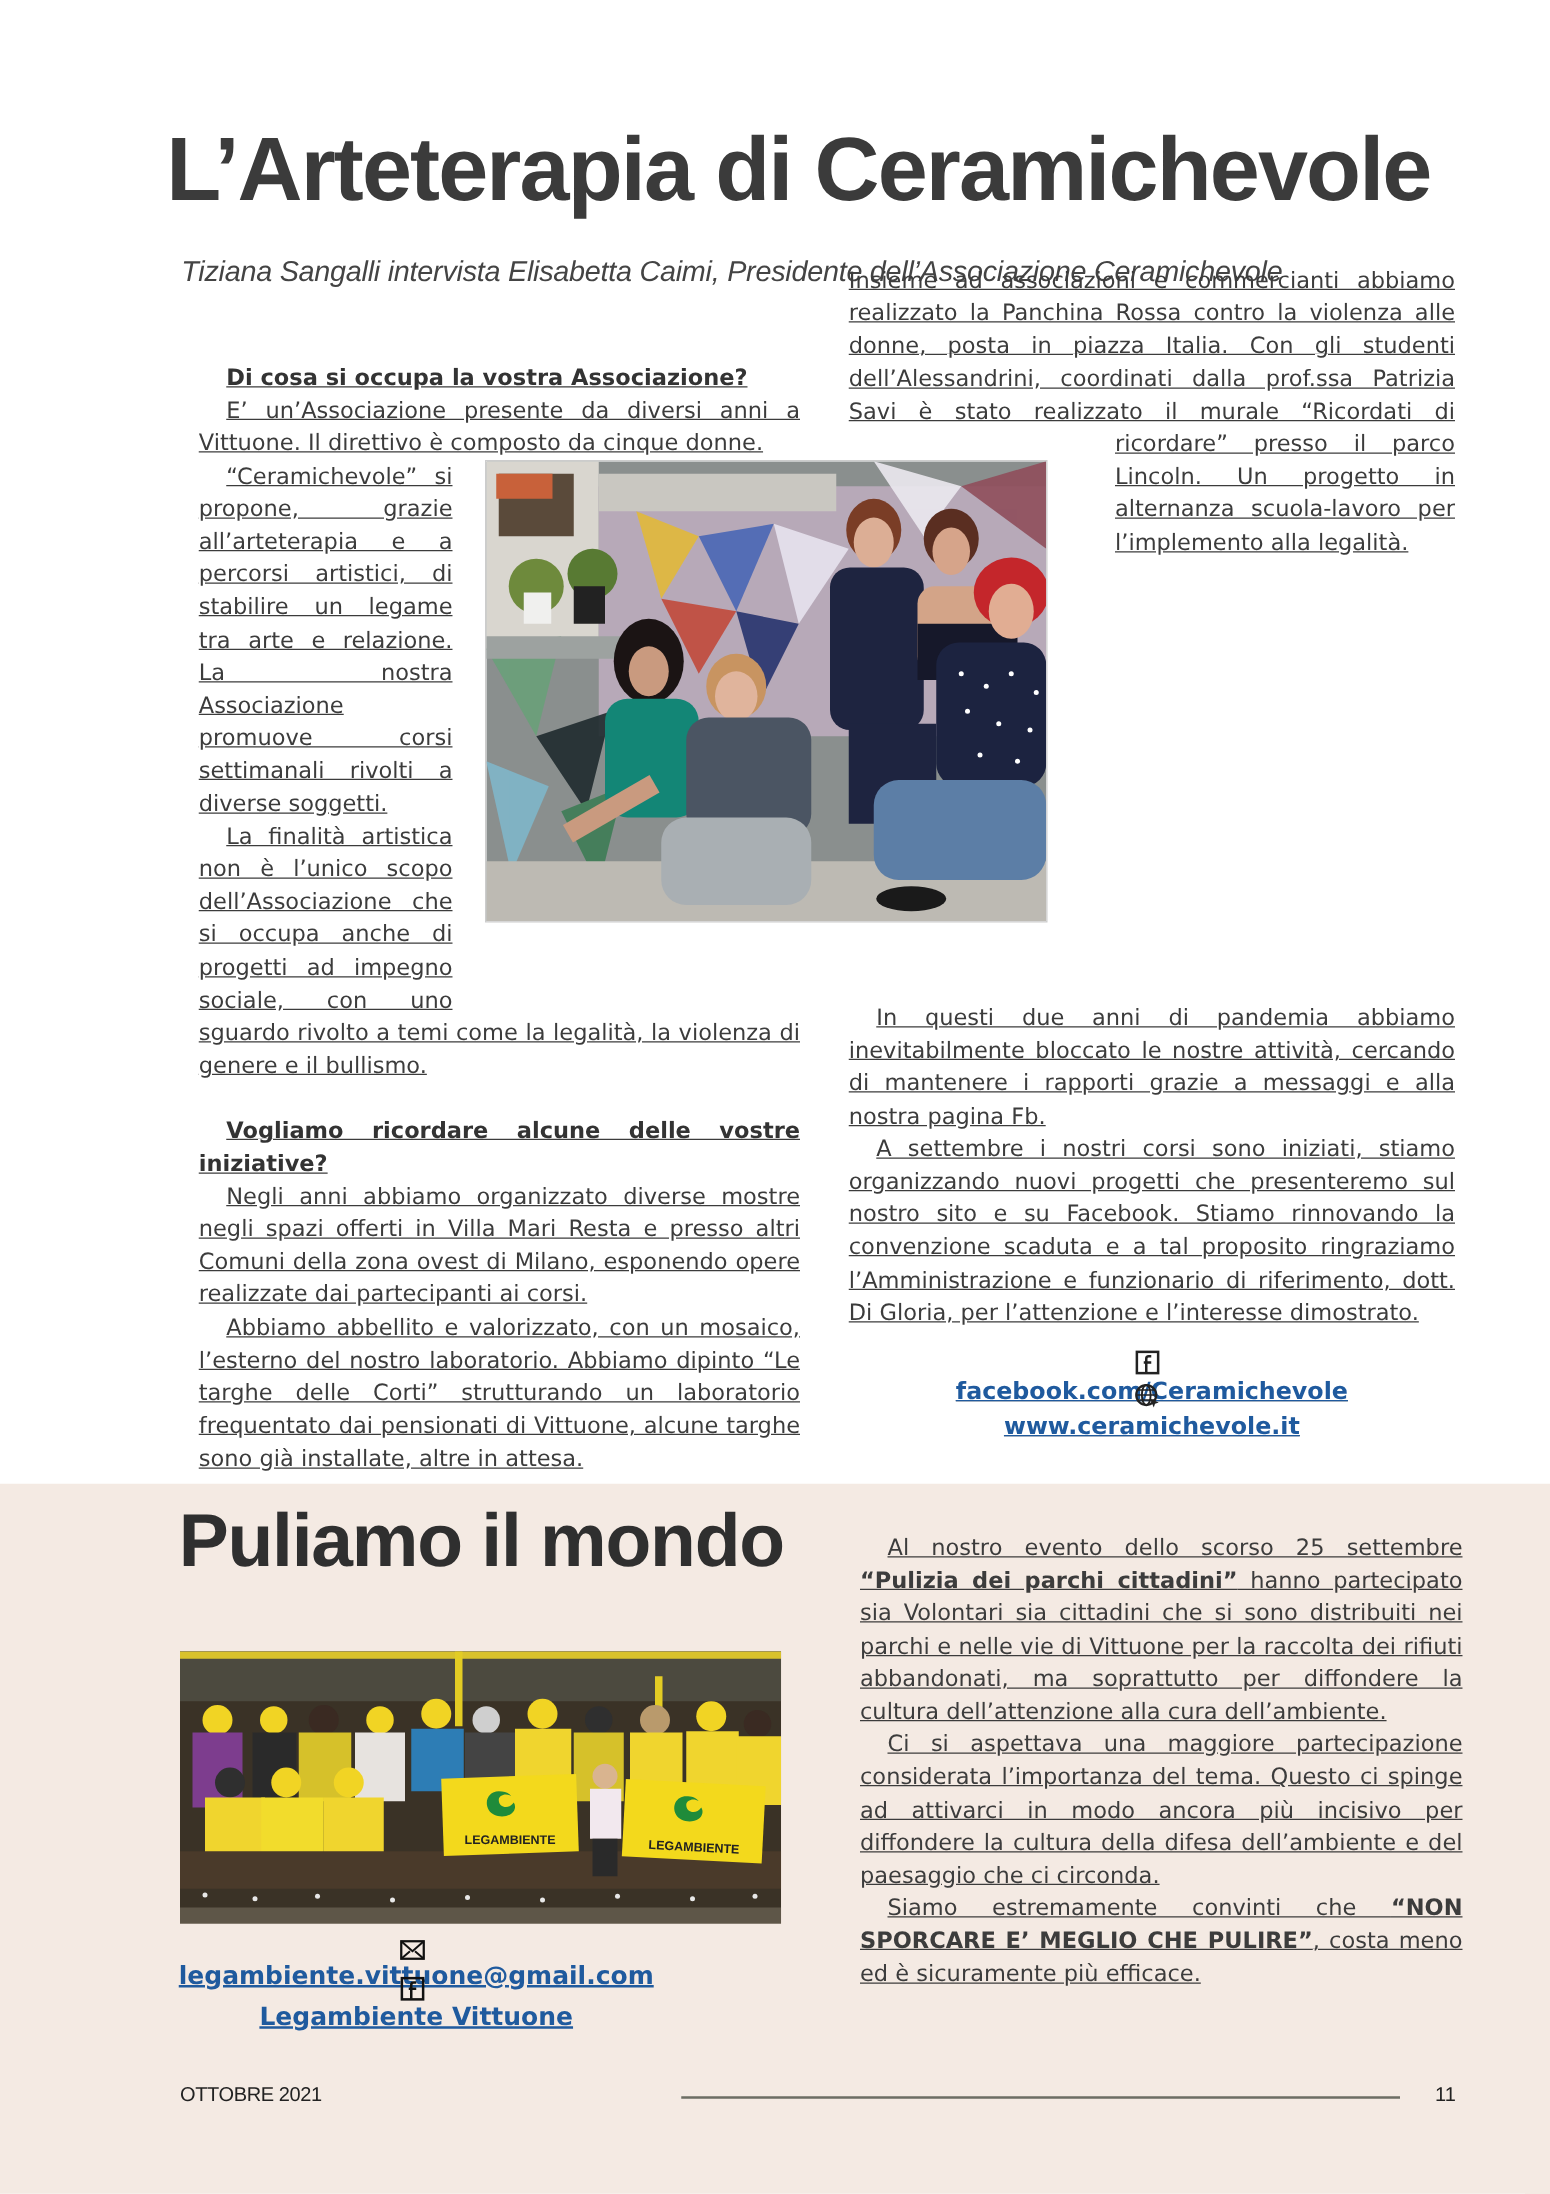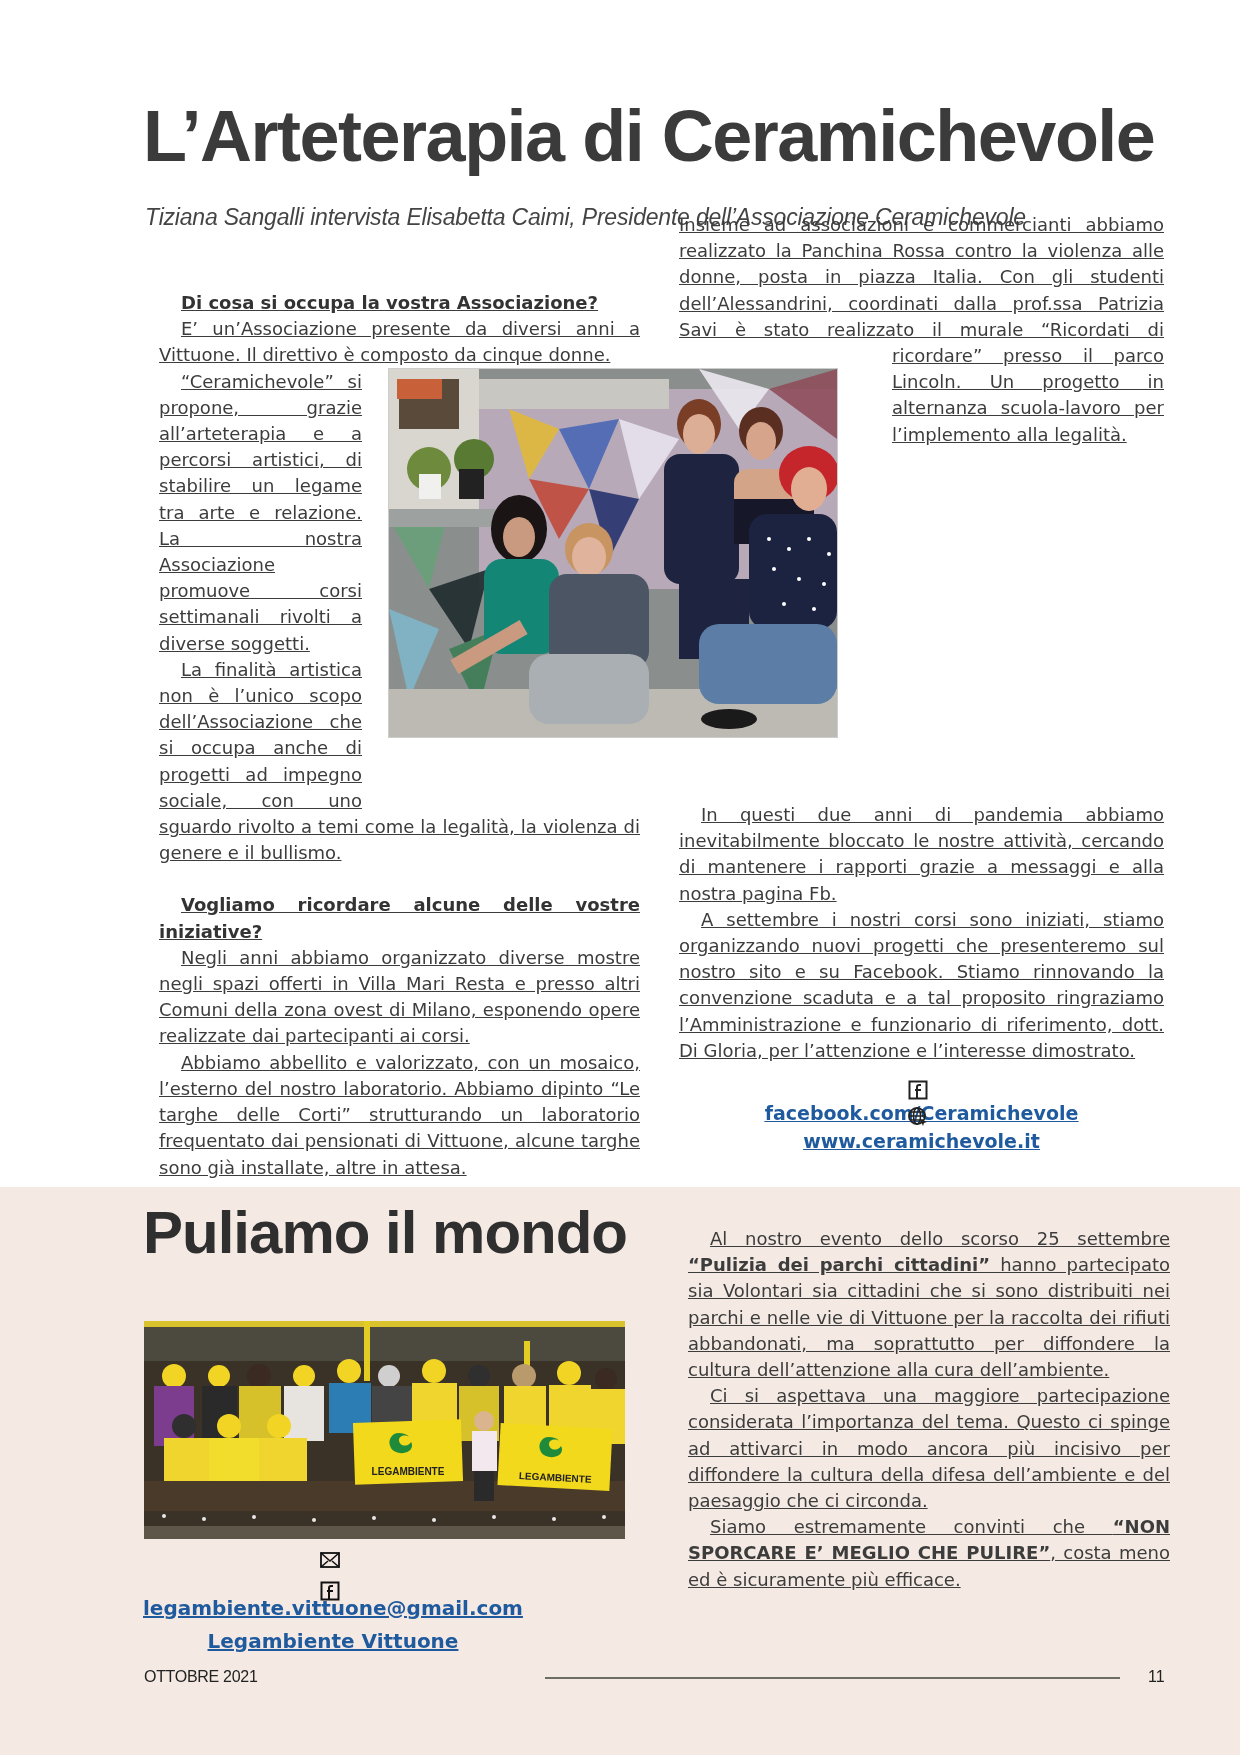--- a/index.html
+++ b/index.html
@@ -2,21 +2,21 @@
 <html><head>
 <meta charset="utf-8">
 <style>
   html, body { margin: 0; padding: 0; }
   body {
     width: 1240px; height: 1755px; position: relative; overflow: hidden;
     background: #ffffff; color: #3a3a3a;
     font-family: "DejaVu Sans", sans-serif;
   }
   .title {
-    position: absolute; left: 143px; top: 100px; margin: 0;
+    position: absolute; left: 133px; top: 100px; margin: 0;
     font-family: "Liberation Sans", sans-serif; font-weight: bold;
     font-size: 72px; letter-spacing: -1.5px; color: #3b3b3b; white-space: nowrap;
     line-height: 1;
   }
   .subtitle {
     position: absolute; left: 145px; top: 204px; margin: 0;
     font-family: "Liberation Sans", sans-serif; font-style: italic;
     font-size: 23px; color: #444; white-space: nowrap; letter-spacing: -0.2px;
   }
   .body-text {
@@ -54,21 +54,21 @@
     font-size: 60px; letter-spacing: -1px; color: #2f2f2f; white-space: nowrap; line-height: 1.1;
   }
   .photo2 {
     position: absolute; left: 144px; top: 1292px; width: 481px; height: 218px;
     overflow: hidden;
     margin-top: 29px;
   }
   .col-right2 { position: absolute; left: 672px; top: 1210px; width: 482px; }
   .contacts2 { position: absolute; left: 143px; top: 1552px; }
   .contacts2 .link { font-size: 20px; }
-  .contacts2 .link-row { height: 29px; gap: 28px; }
+  .contacts2 .link-row { height: 29px; }
 
   .footer-date {
     position: absolute; left: 144px; top: 1668px;
     font-family: "Liberation Sans", sans-serif; font-size: 16px; color: #222; letter-spacing: -0.3px;
   }
   .footer-rule {
     position: absolute; left: 545px; top: 1677px; width: 575px; height: 2px; background: #6c6e64;
   }
   .footer-page {
     position: absolute; left: 1148px; top: 1668px;

